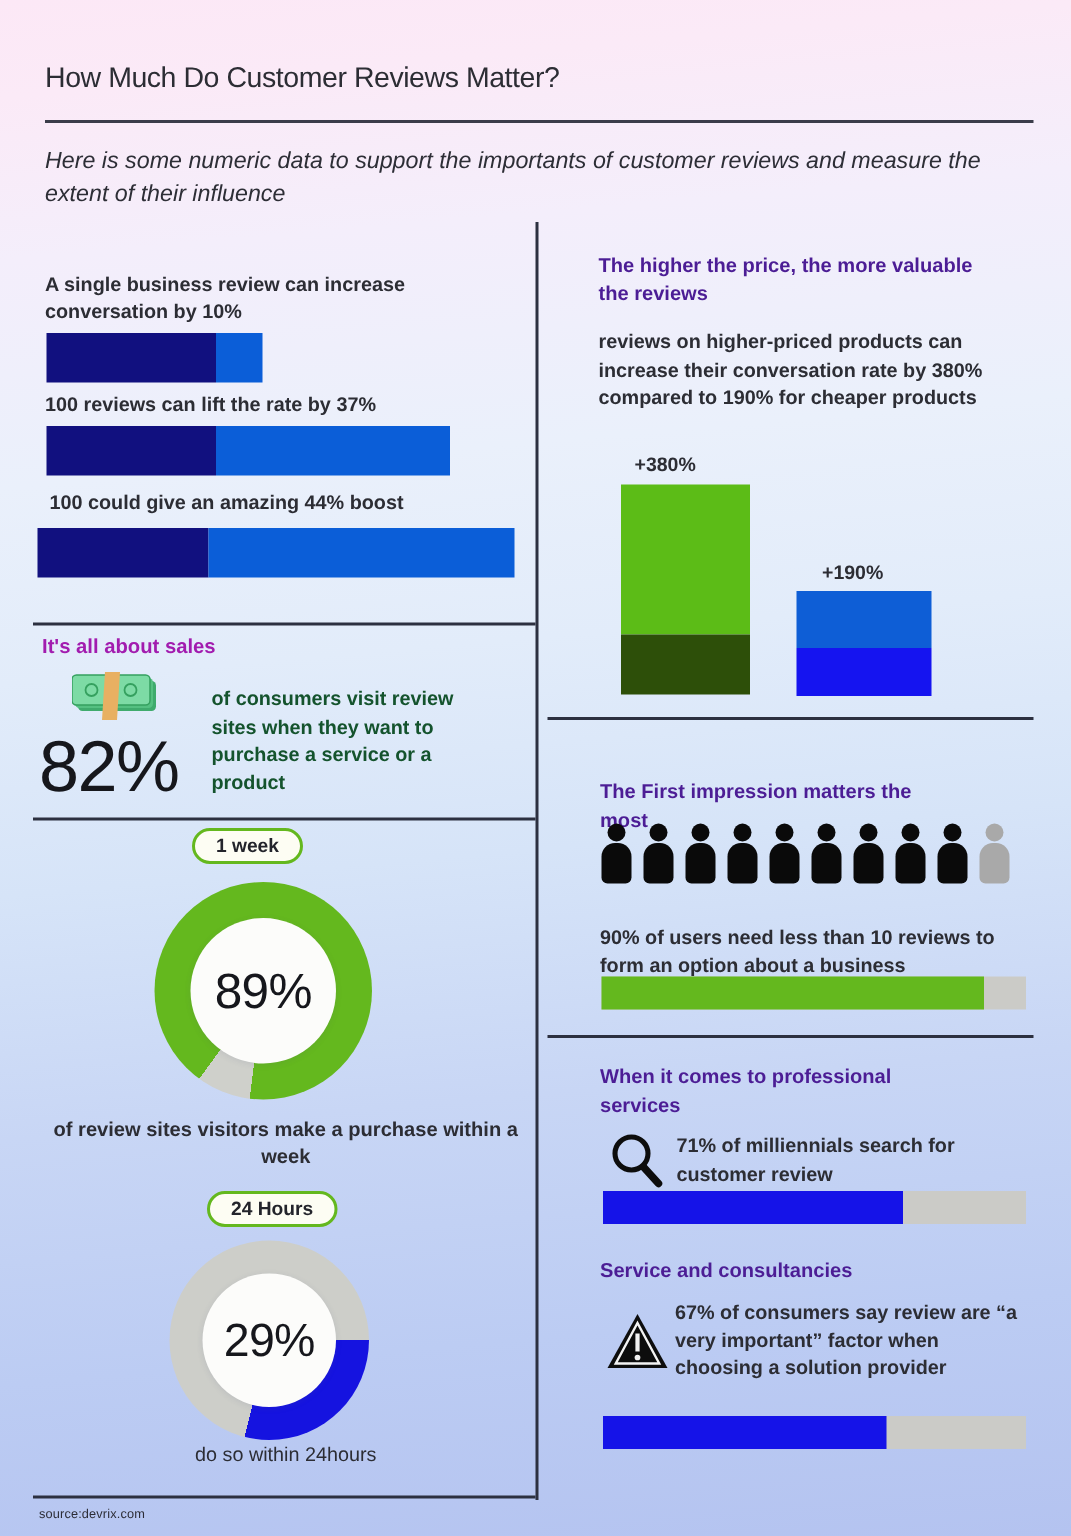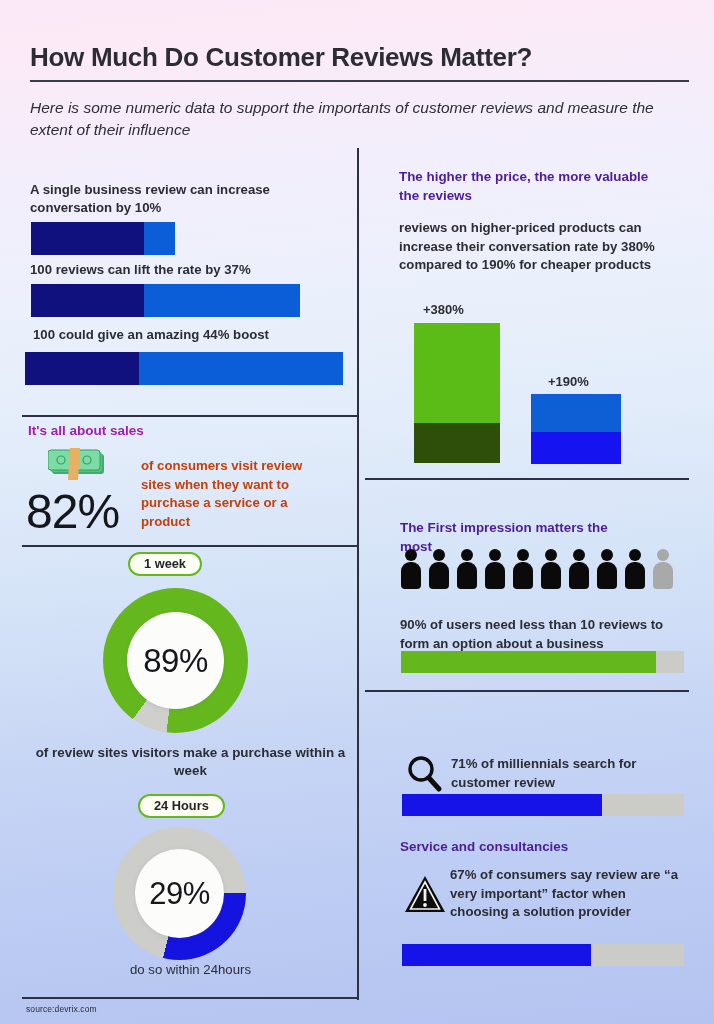--- a/index.html
+++ b/index.html
@@ -11,21 +11,21 @@
       #eaf0fb 30%, #e2ecfa 42%,
       #d6e4f8 55%, #c8d6f5 70%, #bcccf3 85%, #b4c3f0 100%);
     position:relative; overflow:hidden;
     color:#23242b;
   }
   .page { position:relative; width:714px; height:1024px; }
 
   
   .title {
     position:absolute; left:30px; top:42px;
-    font-size:26px; font-weight:700; letter-spacing:-0.3px;
+    font-size:19px; font-weight:400; letter-spacing:-0.3px;
     color:#2c2d34;
   }
   .title-rule {
     position:absolute; left:30px; top:80px; width:659px; height:2px;
     background:#3b3c4a;
   }
   .subtitle {
     position:absolute; left:30px; top:97px; width:625px;
     font-size:15.5px; font-style:italic; line-height:1.42;
     color:#2d2e36;
@@ -75,21 +75,21 @@
     position:absolute; left:28px; top:423px;
     font-size:13.5px; font-weight:700; color:#a21caf;
   }
   .money-icon { position:absolute; left:48px; top:448px; width:62px; height:34px; }
   .big-82 {
     position:absolute; left:26px; top:484px;
     font-size:48px; font-weight:400; letter-spacing:-1px; color:#16171c;
   }
   .sales-text {
     position:absolute; left:141px; top:457px; width:180px;
-    font-size:13.2px; font-weight:700; line-height:1.42; color:#c2410c;
+    font-size:13.2px; font-weight:700; line-height:1.42; color:#14532d;
   }
 
   
   .pill {
     position:absolute; border:2px solid #64b81e; border-radius:12px;
     background:#fdfdf3; font-size:12.8px; font-weight:700; color:#23242b;
     padding:2px 14px 3px; text-align:center;
   }
   .pill-week  { left:128px; top:552px; }
   .pill-24h   { left:138px; top:794px; }
@@ -312,20 +312,21 @@
     <div class="person grey">
         <div class="head"></div>
         <div class="body"></div>
       </div>
   </div>
   <div class="r-body rb2">90% of users need less than 10 reviews to form an option about a business</div>
   <div class="prog prog-90">
     <div class="fill"></div>
   </div>
 
+  <div class="r-head rh3">When it comes to professional services</div>
   <div class="search-icon">
     <svg viewBox="0 0 40 40" width="40" height="40">
       <circle cx="17" cy="16" r="11" fill="none" stroke="#0d0d0d" stroke-width="3.4"></circle>
       <line x1="25" y1="25" x2="35" y2="36" stroke="#0d0d0d" stroke-width="5" stroke-linecap="round"></line>
     </svg>
   </div>
   <div class="r-body rb3">
     <span>71%</span><span style="font-weight:600"> of milliennials search for customer review</span>
   </div>
   <div class="prog prog-71">

